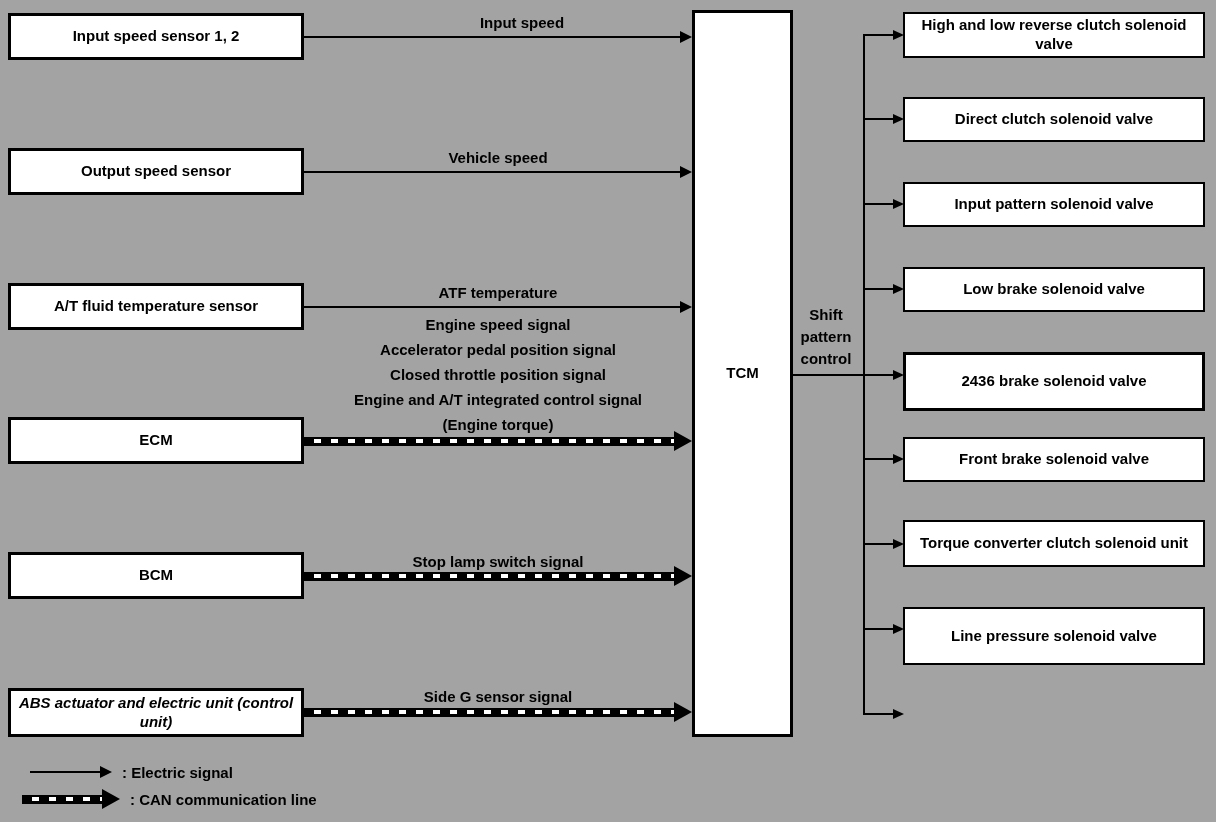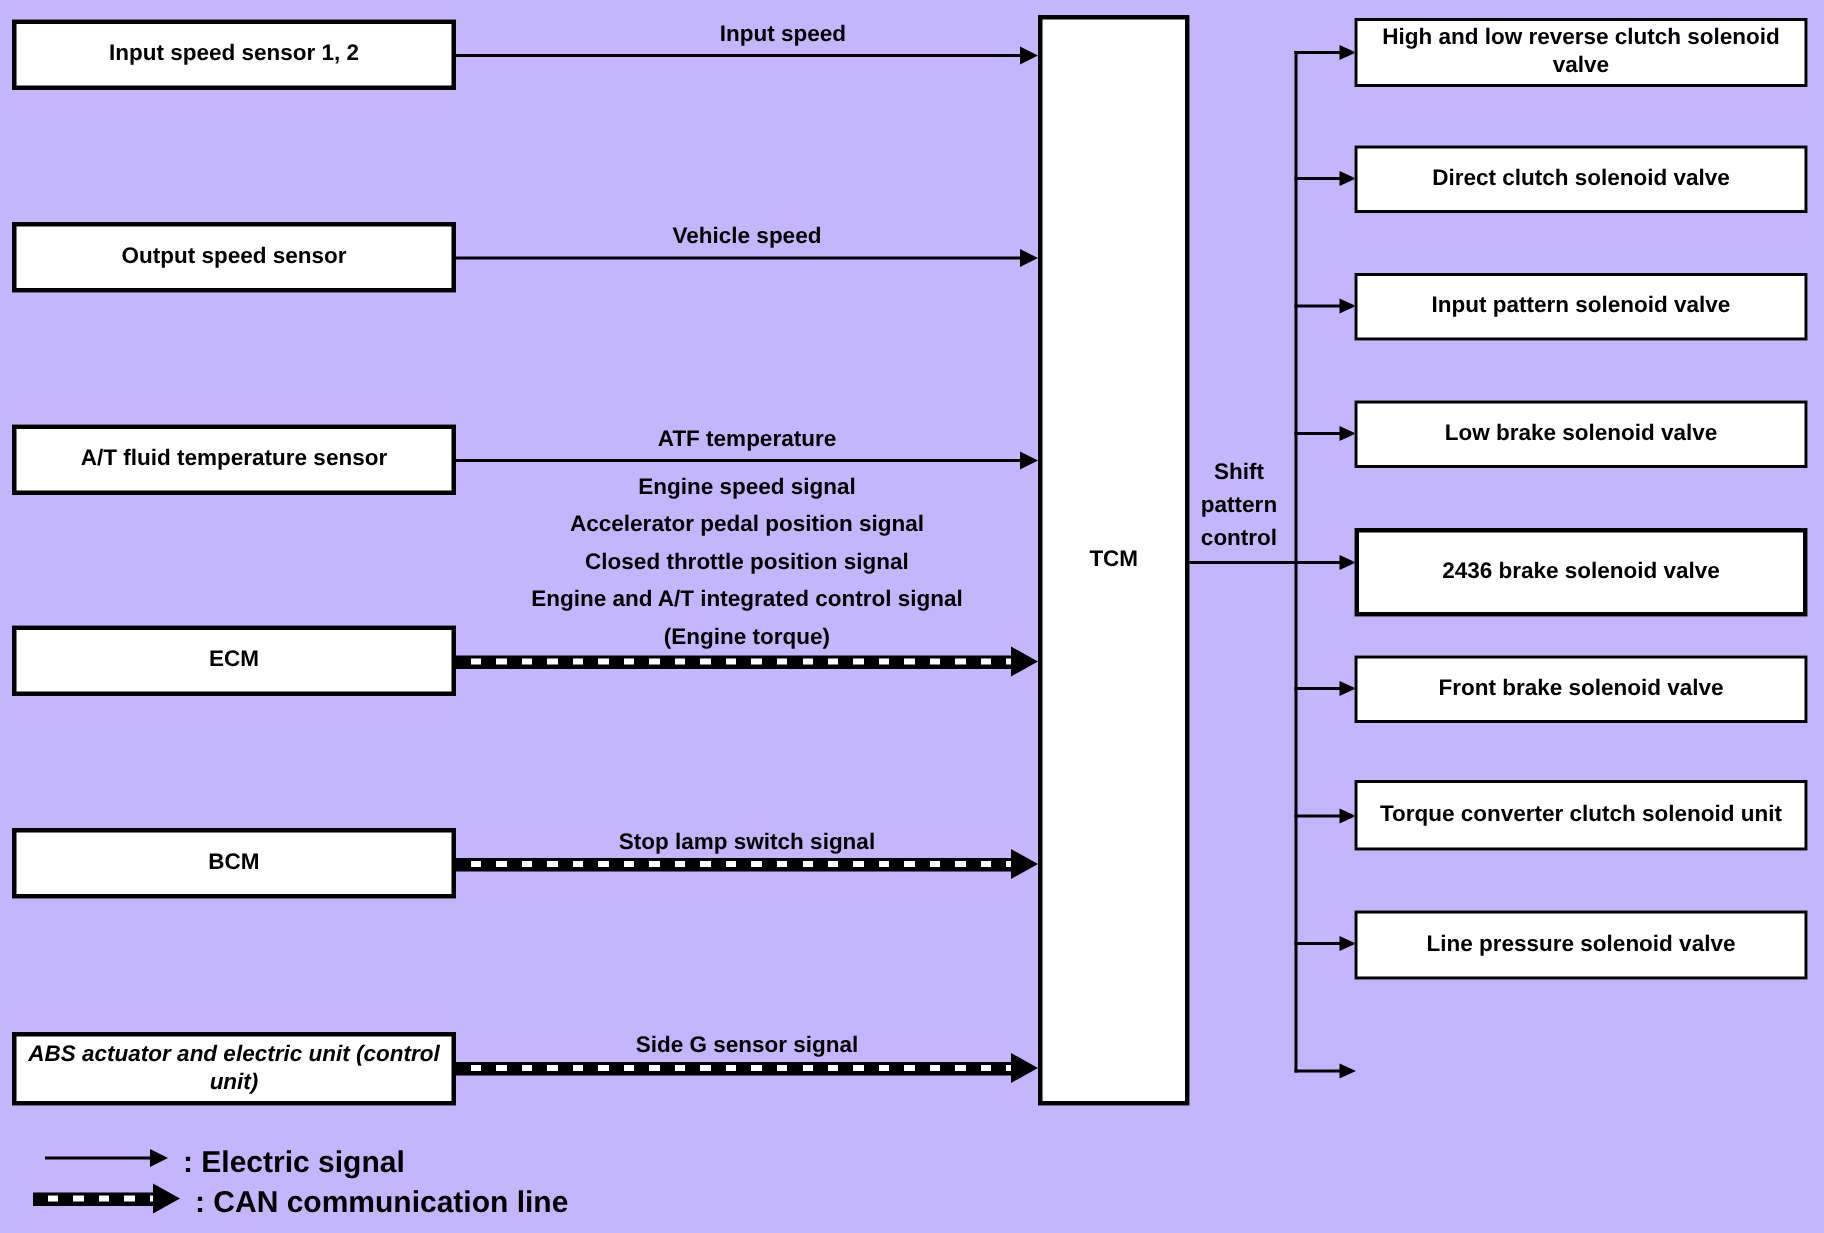--- a/index.html
+++ b/index.html
@@ -1,20 +1,20 @@
 <!DOCTYPE html>
 <html><head>
 <meta charset="utf-8">
 <style>
   html, body { margin: 0; padding: 0; background: #ffffff; }
   #canvas {
     position: relative;
     width: 1216px;
     height: 822px;
-    background: #c4b5fd;
+    background: #a3a3a3;
     font-family: "Liberation Sans", "DejaVu Sans", sans-serif;
     color: #000;
     overflow: hidden;
   }
   .box {
     position: absolute;
     display: flex;
     align-items: center;
     justify-content: center;
     text-align: center;
@@ -65,21 +65,21 @@
   .ecm-sigs {
     position: absolute; left: 292px; width: 412px; top: 312px;
     text-align: center; font-size: 15px; font-weight: bold; line-height: 25px;
     white-space: nowrap;
   }
   .shiftlabel {
     position: absolute; left: 791px; top: 304px; width: 70px;
     text-align: center; font-size: 15px; font-weight: bold; line-height: 22px;
   }
   .legendtext {
-    position: absolute; font-size: 20px; font-weight: bold; white-space: nowrap;
+    position: absolute; font-size: 15px; font-weight: bold; white-space: nowrap;
   }
 </style>
 </head>
 <body>
 
 <div id="canvas">
 
   <div class="box lbox" style="top:13px;  height:47px;">
     <span>Input speed sensor 1, 2</span>
   </div>
@@ -183,21 +183,21 @@
   </div>
   <div class="box rbox heavy" style="top:352px; height:59px;">
     <span>2436 brake solenoid valve</span>
   </div>
   <div class="box rbox" style="top:437px; height:45px;">
     <span>Front brake solenoid valve</span>
   </div>
   <div class="box rbox" style="top:520px; height:47px;">
     <span>Torque converter clutch solenoid unit</span>
   </div>
-  <div class="box rbox" style="top:607px; height:46px;">
+  <div class="box rbox" style="top:607px; height:58px;">
     <span>Line pressure solenoid valve</span>
   </div>
 
   <div class="hline" style="left:30px; top:771px; width:72px;"></div>
   <div class="ah" style="left:100px; top:766px;"></div>
   <div class="legendtext" style="left:122px; top:764px;">: Electric signal</div>
 
   <div class="canbar" style="left:22px; top:795px; width:82px;"></div>
   <div class="ahc" style="left:102px; top:789px;"></div>
   <div class="legendtext" style="left:130px; top:791px;">: CAN communication line</div>

